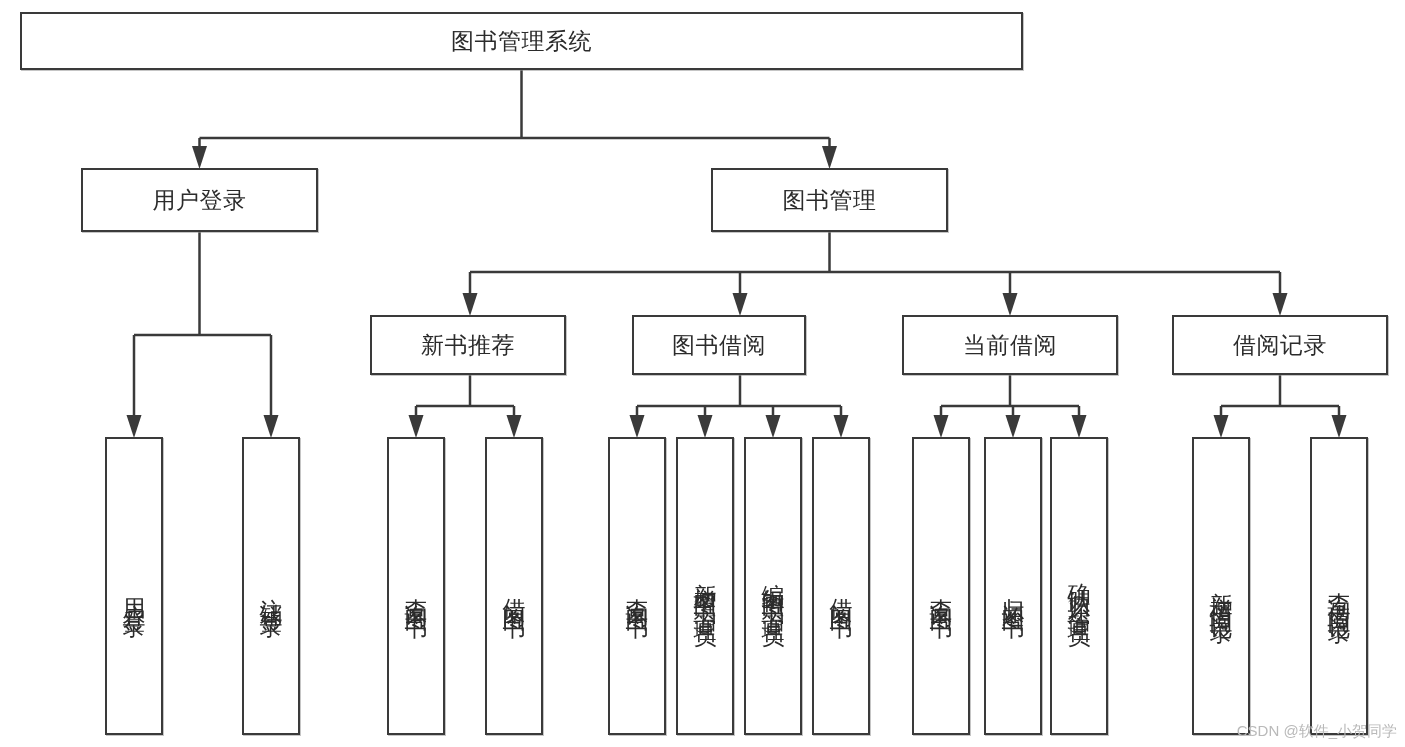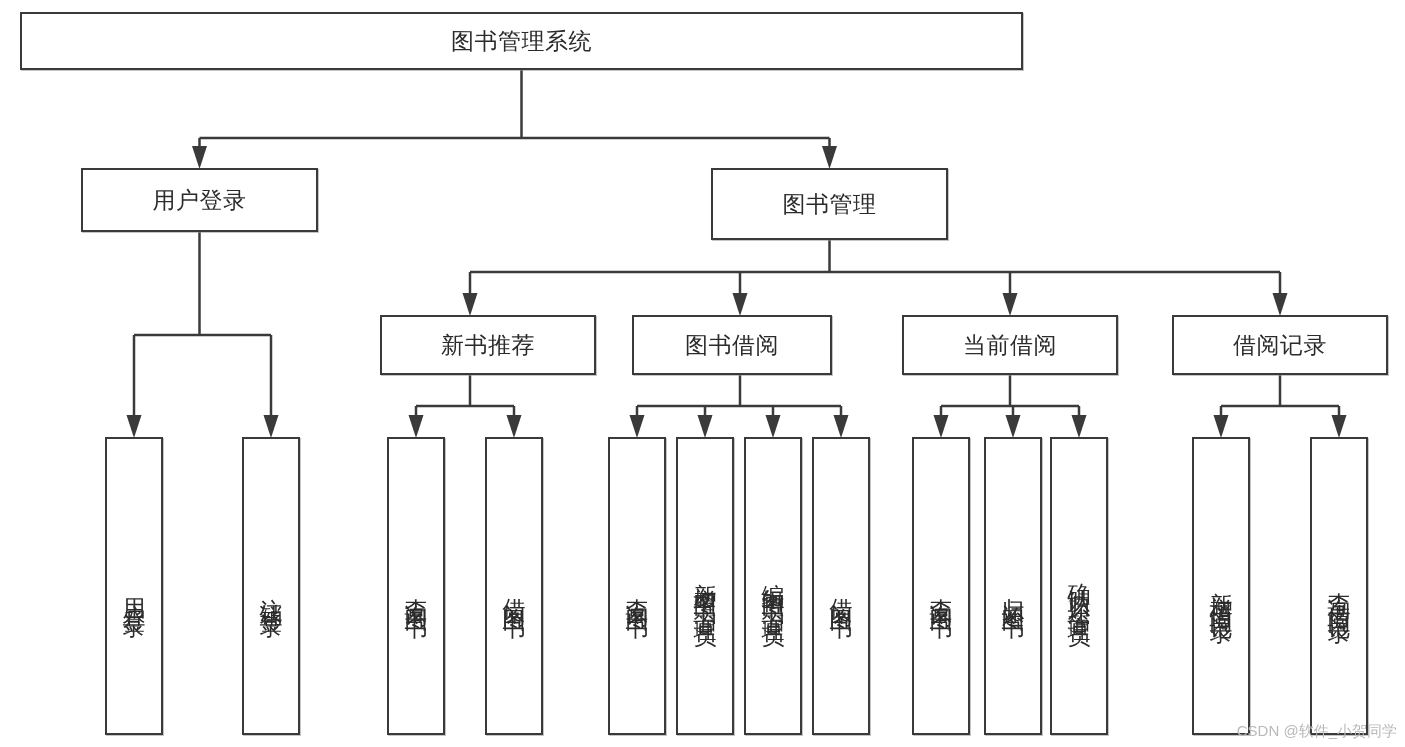--- a/index.html
+++ b/index.html
@@ -105,27 +105,27 @@
       <line x1="1339" y1="406" x2="1339" y2="416"></line>
       <polygon points="1331.5,415 1346.5,415 1339,438" class="arrow-head"></polygon>
     </svg>
   <div id="nodes-layer">
       <div class="node-box horizontal" style="left: 20px; top: 12px; width: 1003px; height: 58px;">
         <div class="node-label">图书管理系统</div>
       </div>
       <div class="node-box horizontal" style="left: 81px; top: 168px; width: 237px; height: 64px;">
         <div class="node-label">用户登录</div>
       </div>
-      <div class="node-box horizontal" style="left: 711px; top: 168px; width: 237px; height: 72px;">
+      <div class="node-box horizontal" style="left: 711px; top: 168px; width: 237px; height: 64px;">
         <div class="node-label">图书管理</div>
       </div>
-      <div class="node-box horizontal" style="left: 380px; top: 315px; width: 216px; height: 60px;">
+      <div class="node-box horizontal" style="left: 370px; top: 315px; width: 196px; height: 60px;">
         <div class="node-label">新书推荐</div>
       </div>
-      <div class="node-box horizontal" style="left: 632px; top: 315px; width: 200px; height: 60px; padding-left: 44px;">
+      <div class="node-box horizontal" style="left: 632px; top: 315px; width: 174px; height: 60px; padding-left: 44px;">
         <div class="node-label">图书借阅</div>
       </div>
       <div class="node-box horizontal" style="left: 902px; top: 315px; width: 216px; height: 60px;">
         <div class="node-label">当前借阅</div>
       </div>
       <div class="node-box horizontal" style="left: 1172px; top: 315px; width: 216px; height: 60px; padding-left: 28px;">
         <div class="node-label">借阅记录</div>
       </div>
       <div class="node-box vertical" style="left: 105px; top: 437px; width: 58px; height: 298px;">
         <div class="node-label">用户登录</div>

